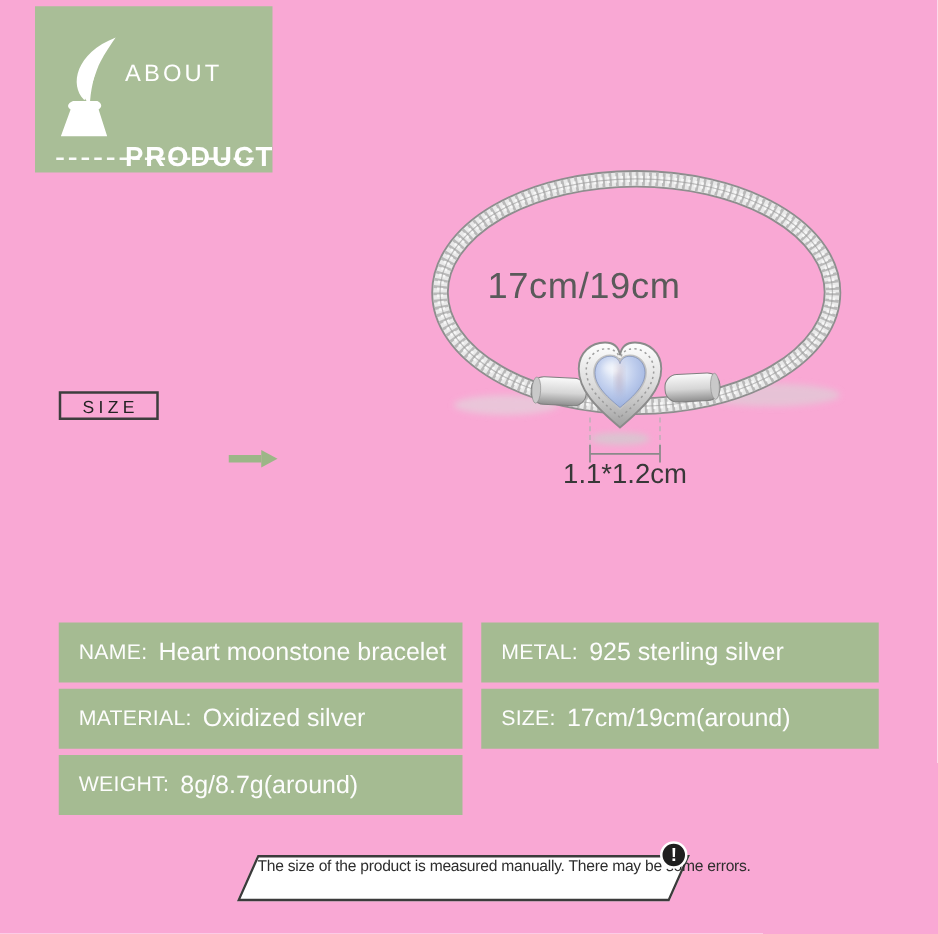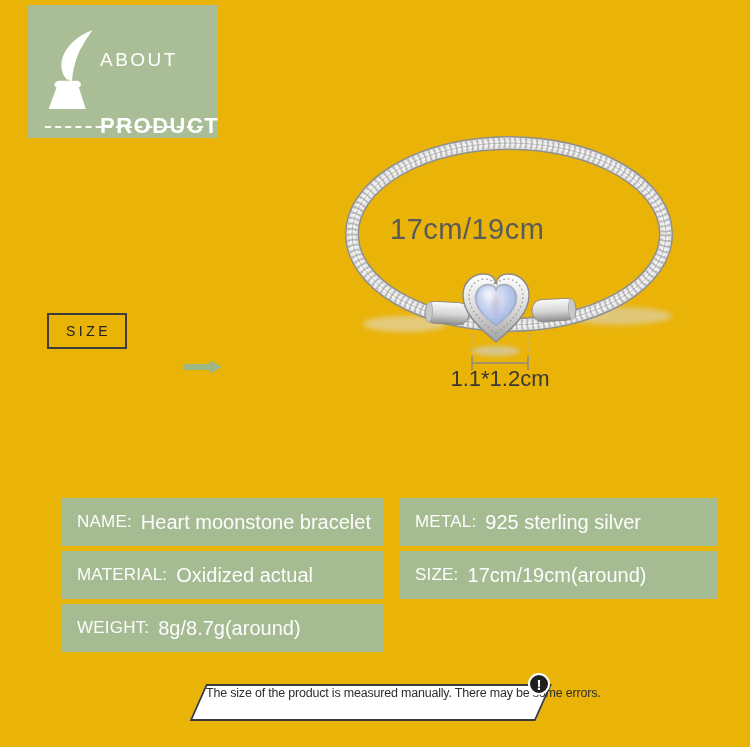--- a/index.html
+++ b/index.html
@@ -1,41 +1,41 @@
 <!DOCTYPE html>
 <html><head>
 <meta charset="utf-8">
 <style>
   * { margin:0; padding:0; box-sizing:border-box; }
   html,body { background:#ffffff; }
   body { font-family:"Liberation Sans", sans-serif; }
-  .canvas { position:relative; width:750px; height:747px; background:#eab308; overflow:hidden; margin:0 auto; }
+  .canvas { position:relative; width:750px; height:747px; background:#f9a8d4; overflow:hidden; margin:0 auto; }
 
   
   .header-badge { position:absolute; left:28px; top:5px; width:190px; height:133px; background:#a9be97; }
   .header-badge .quill { position:absolute; left:8px; top:22px; width:78px; height:88px; }
   .hb-line1 { position:absolute; left:72px; top:44px; color:#ffffff; font-size:19px; letter-spacing:2.5px; font-weight:400; }
   .hb-line2 { position:absolute; left:72px; top:72px; color:#ffffff; font-size:22px; letter-spacing:1.5px; font-weight:700;margin-top:36px; }
   .hb-dashes { position:absolute; left:17px; top:121px; width:158px; border-top:2px dashed rgba(255,255,255,0.95); }
 
   
   .info-title { position:absolute; left:46px; top:278px; font-size:20px; letter-spacing:4px; color:#161616; font-weight:400; }
-  .size-box { position:absolute; left:47px; top:313px; width:80px; height:36px; border:2px solid #3d3d3d; display:flex; align-items:center; justify-content:center; }
+  .size-box { position:absolute; left:47px; top:313px; width:80px; height:23px; border:2px solid #3d3d3d; display:flex; align-items:center; justify-content:center; }
   .size-box span { font-size:14px; letter-spacing:3.5px; color:#222; padding-left:3px; }
   .green-arrow { position:absolute; left:183px; top:360px; width:40px; height:14px; }
   .green-arrow .shaft { position:absolute; left:0; top:4px; width:26px; height:6px; background:#9cb687; }
   .green-arrow .head { position:absolute; left:26px; top:0; width:0; height:0; border-top:7px solid transparent; border-bottom:7px solid transparent; border-left:13px solid #9cb687; }
 
   
   .figure-svg { position:absolute; left:330px; top:118px; width:365px; height:285px; }
   .len-label { position:absolute; left:390px; top:213px; width:222px; font-size:29px; color:#5a5a5a; letter-spacing:0.5px; }
   .clasp-label { position:absolute; left:430px; top:366px; width:140px; text-align:center; font-size:22px; color:#383838; }
 
   
-  .spec-table { position:absolute; left:61px; top:498px; width:656px; display:grid; grid-template-columns:323px 318px; column-gap:15px; row-gap:5px; }
+  .spec-table { position:absolute; left:47px; top:498px; width:656px; display:grid; grid-template-columns:323px 318px; column-gap:15px; row-gap:5px; }
   .spec-cell { background:#a5bb92; height:48px; display:flex; align-items:center; padding-left:16px; color:#fdfdfd; white-space:nowrap; overflow:hidden; }
   .spec-cell .lbl { font-size:17px; letter-spacing:0.2px; }
   .spec-cell .val { font-size:20px; margin-left:9px; }
 
   
   .banner { position:absolute; left:206px; top:684px; width:346px; height:37px; border:2px solid #3b3b3b; transform:skewX(-24deg); transform-origin:top left; background:#ffffff; }
   .banner-text { position:absolute; left:206px; top:686px; width:346px; height:33px; text-align:center; color:#2e2e2e; font-size:12.5px; line-height:15px; letter-spacing:-0.2px; white-space:nowrap; }
   .excl-badge { position:absolute; left:528px; top:673px; width:22px; height:22px; background:#1f1f1f; border-radius:50%; border:2px solid #ffffff; display:flex; align-items:center; justify-content:center; color:#ffffff; font-weight:700; font-size:15px; line-height:1; }
 </style>
 </head>
@@ -129,21 +129,21 @@
     <div class="spec-cell">
       <span class="lbl">NAME:</span>
       <span class="val">Heart moonstone bracelet</span>
     </div>
     <div class="spec-cell">
       <span class="lbl">METAL:</span>
       <span class="val">925 sterling silver</span>
     </div>
     <div class="spec-cell">
       <span class="lbl">MATERIAL:</span>
-      <span class="val">Oxidized actual</span>
+      <span class="val">Oxidized silver</span>
     </div>
     <div class="spec-cell">
       <span class="lbl">SIZE:</span>
       <span class="val">17cm/19cm(around)</span>
     </div>
     <div class="spec-cell">
       <span class="lbl">WEIGHT:</span>
       <span class="val">8g/8.7g(around)</span>
     </div>
   </div>

